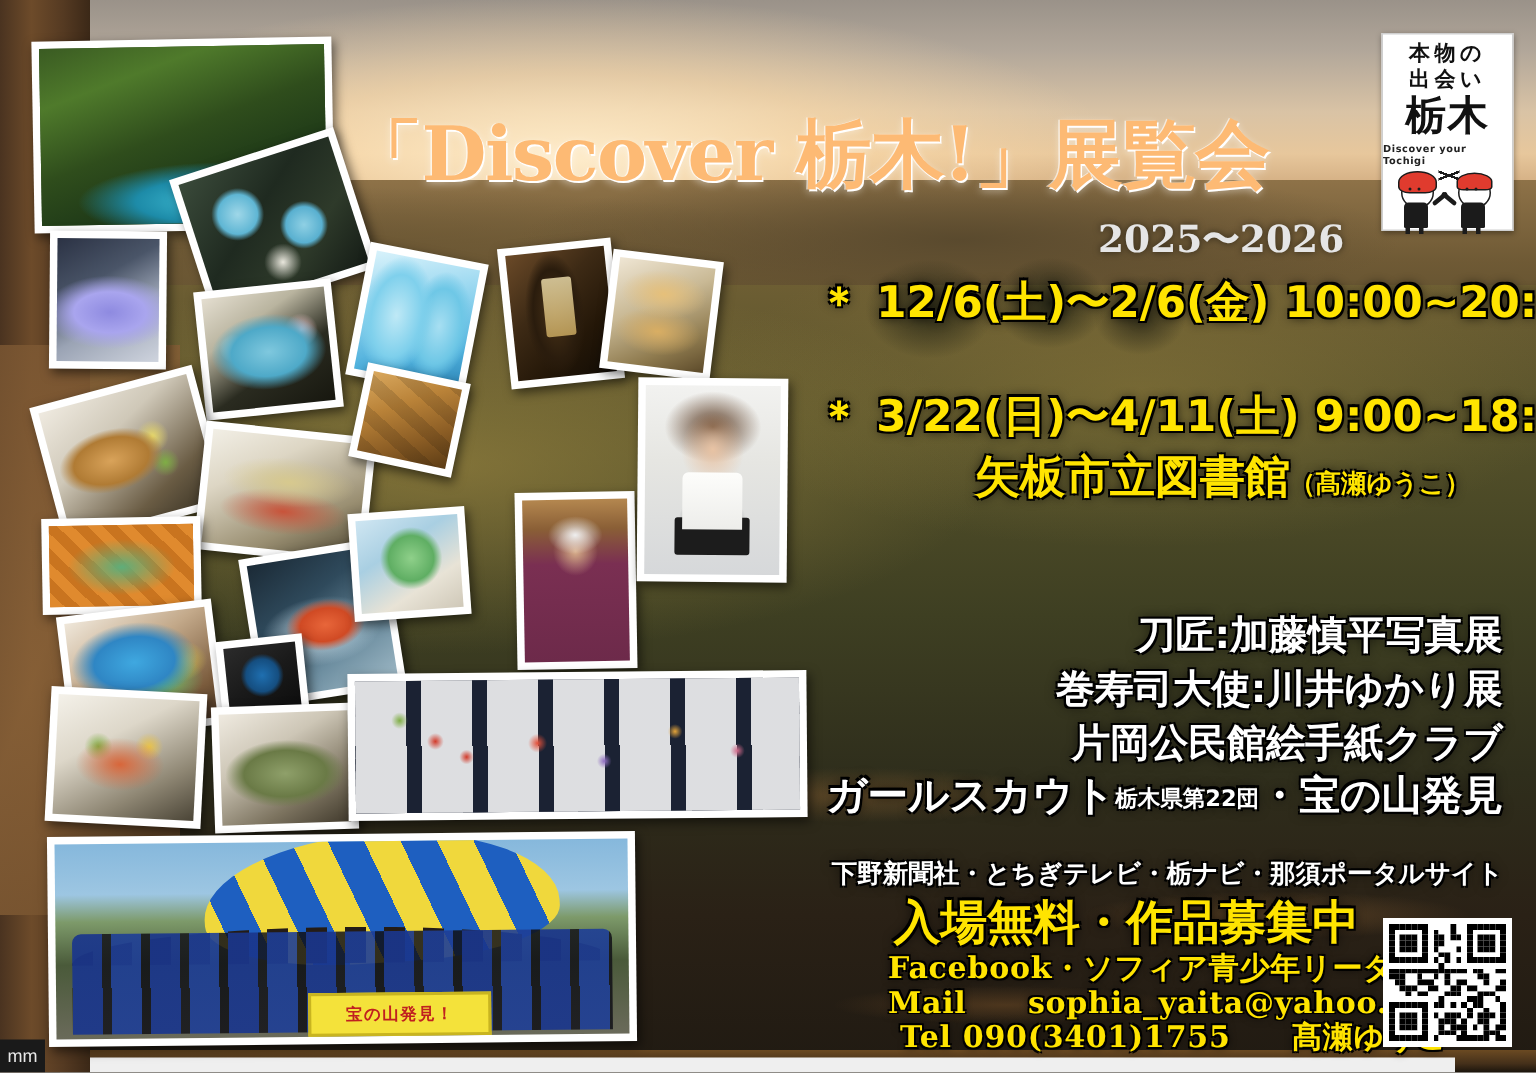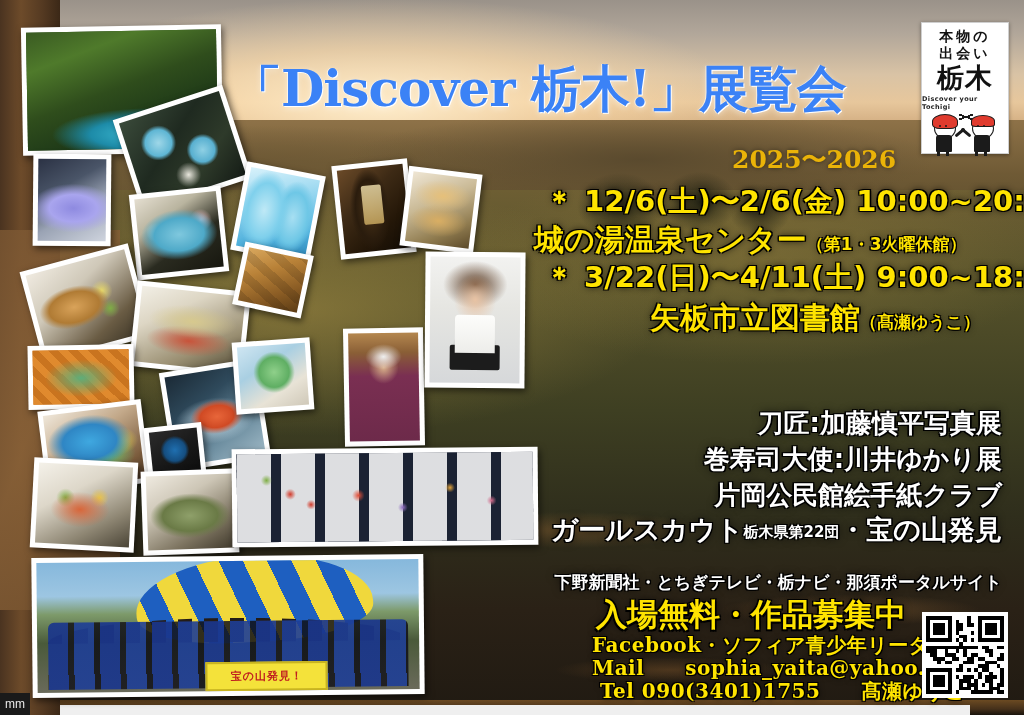--- a/index.html
+++ b/index.html
@@ -281,31 +281,31 @@
     position:absolute;left:232px;top:30px;width:660px;height:42px;
     color:#f5231b;
     font-family:"DejaVu Sans", sans-serif;
     font-weight:bold;font-size:31px;line-height:40px;
     letter-spacing:-1px;white-space:nowrap;
     text-shadow:0 0 5px rgba(0,0,0,.45), 1px 1px 0 rgba(120,0,0,.6);
   }
   .headline-jp .tail{font-size:27px;}
 
   .title-main{
-    position:absolute;left:232px;top:58px;width:680px;height:64px;
-    color:#3b82f6;
+    position:absolute;left:232px;top:72px;width:680px;height:64px;
+    color:#fdba74;
     font-family:"DejaVu Serif", serif;
     font-weight:bold;font-size:50px;line-height:62px;
     white-space:nowrap;letter-spacing:-1px;
     text-shadow:1px 1px 0 #fff, -1px 0 0 rgba(255,255,255,.6), 0 2px 6px rgba(255,255,255,.5);
   }
 
   .year-range{
     position:absolute;left:732px;top:146px;
-    color:#eab308;font-family:"DejaVu Serif", serif;font-weight:bold;
+    color:#e5e5e5;font-family:"DejaVu Serif", serif;font-weight:bold;
     font-size:25px;line-height:28px;white-space:nowrap;
     text-shadow:0 0 5px rgba(0,0,0,.55);
   }
 
   .ev-line{
     position:absolute;color:#ffe400;
     font-family:"DejaVu Sans", sans-serif;font-weight:bold;
     white-space:nowrap;
     text-shadow:-1.4px -1.4px 0 #000,1.4px -1.4px 0 #000,-1.4px 1.4px 0 #000,1.4px 1.4px 0 #000,0 0 7px rgba(0,0,0,.9);
   }
@@ -530,23 +530,20 @@
       </div>
     </div>
   </div>
 
 
   <div class="title-main">「Discover 栃木!」展覧会</div>
 
   <div class="year-range">2025〜2026</div>
 
   <div class="ev-line ev-date1">＊ 12/6(土)〜2/6(金) 10:00~20:00</div>
-  <div class="ev-line ev-venue1">
-    <span>城の湯温泉センター</span><span class="small">（第1・3火曜休館）</span>
-  </div>
 
   <div class="ev-line ev-date2">＊ 3/22(日)〜4/11(土) 9:00~18:00</div>
   <div class="ev-line ev-venue2">
     <span>矢板市立図書館</span><span class="small">（髙瀬ゆうこ）</span>
   </div>
 
   <div class="exhibit ex1">刀匠:加藤慎平写真展</div>
   <div class="exhibit ex2">巻寿司大使:川井ゆかり展</div>
   <div class="exhibit ex3">片岡公民館絵手紙クラブ</div>
   <div class="exhibit ex4">

